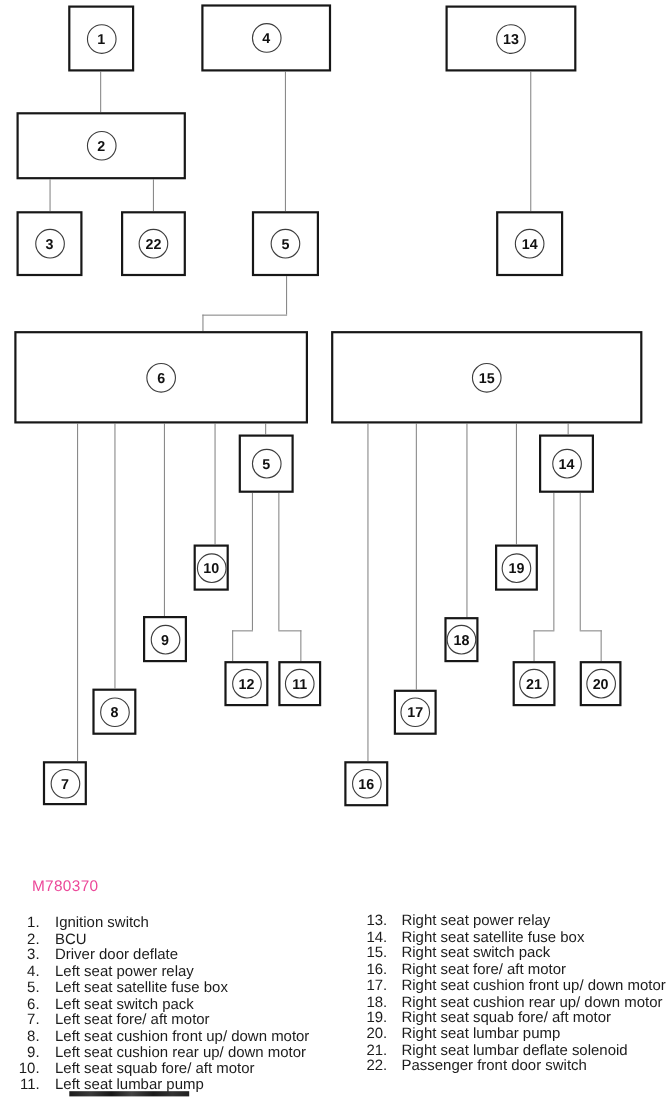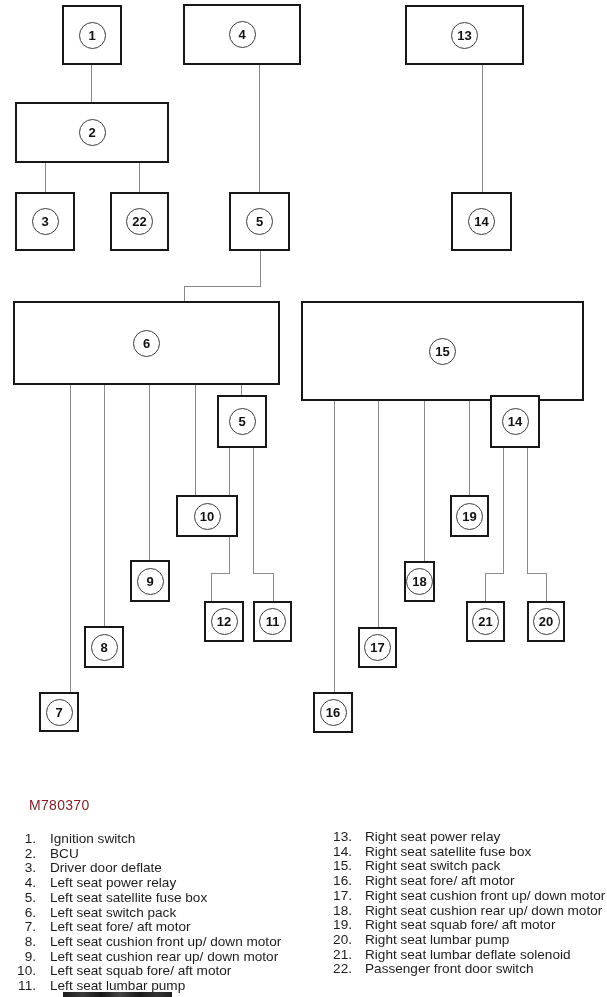--- a/index.html
+++ b/index.html
@@ -28,21 +28,21 @@
     font-size: 13px; font-weight: bold; color: #111;
     background: #fff;
   }
   
   .vline, .hline { position: absolute; background: #8a8a8a; }
   .vline { width: 1px; }
   .hline { height: 1px; }
   
   .partnum {
     position: absolute; left: 29px; top: 797px;
-    font-size: 14px; color: #7f1d1d; letter-spacing: 0.3px;
+    font-size: 14px; color: #ec4899; letter-spacing: 0.3px;
   }
   .legend-col { position: absolute; font-size: 13.6px; color: #1c1c1c; }
   .legend-col .row { display: flex; line-height: 14.7px; white-space: nowrap; }
   .legend-col .num { text-align: right; flex: 0 0 auto; }
   .legend-col.left-col  { left: 10px;  top: 832px; }
   .legend-col.right-col { left: 322px; top: 830px; }
   .legend-col.left-col  .num { width: 26px; margin-right: 14px; }
   .legend-col.right-col .num { width: 30px; margin-right: 13px; }
   
   .smudge {
@@ -114,32 +114,32 @@
   <div class="box" style="left:229px;top:192px;width:61px;height:59px">
     <span class="circ">5</span>
     </div>
   <div class="box" style="left:451px;top:192px;width:61px;height:59px">
     <span class="circ">14</span>
     </div>
 
   <div class="box" style="left:13px;top:301px;width:267px;height:84px">
     <span class="circ">6</span>
     </div>
-  <div class="box" style="left:301px;top:301px;width:283px;height:100px">
+  <div class="box" style="left:301px;top:301px;width:283px;height:84px">
     <span class="circ">15</span>
     </div>
 
   <div class="box" style="left:217px;top:395px;width:50px;height:53px">
     <span class="circ">5</span>
     </div>
   <div class="box" style="left:490px;top:395px;width:50px;height:53px">
     <span class="circ">14</span>
     </div>
 
-  <div class="box" style="left:176px;top:495px;width:62px;height:42px">
+  <div class="box" style="left:176px;top:495px;width:32px;height:42px">
     <span class="circ">10</span>
     </div>
   <div class="box" style="left:450px;top:495px;width:39px;height:42px">
     <span class="circ">19</span>
     </div>
 
   <div class="box" style="left:130px;top:560px;width:40px;height:42px">
     <span class="circ">9</span>
     </div>
   <div class="box" style="left:404px;top:561px;width:31px;height:41px">

